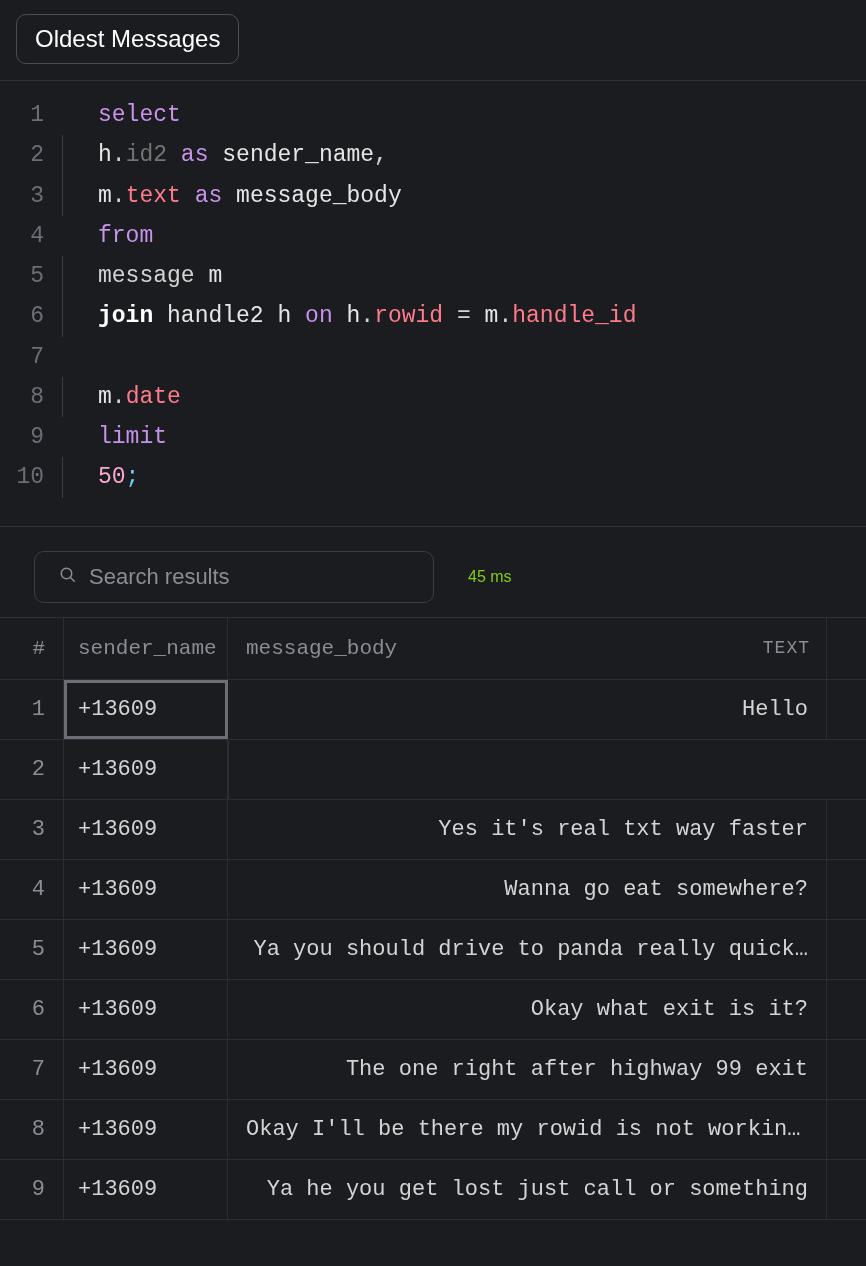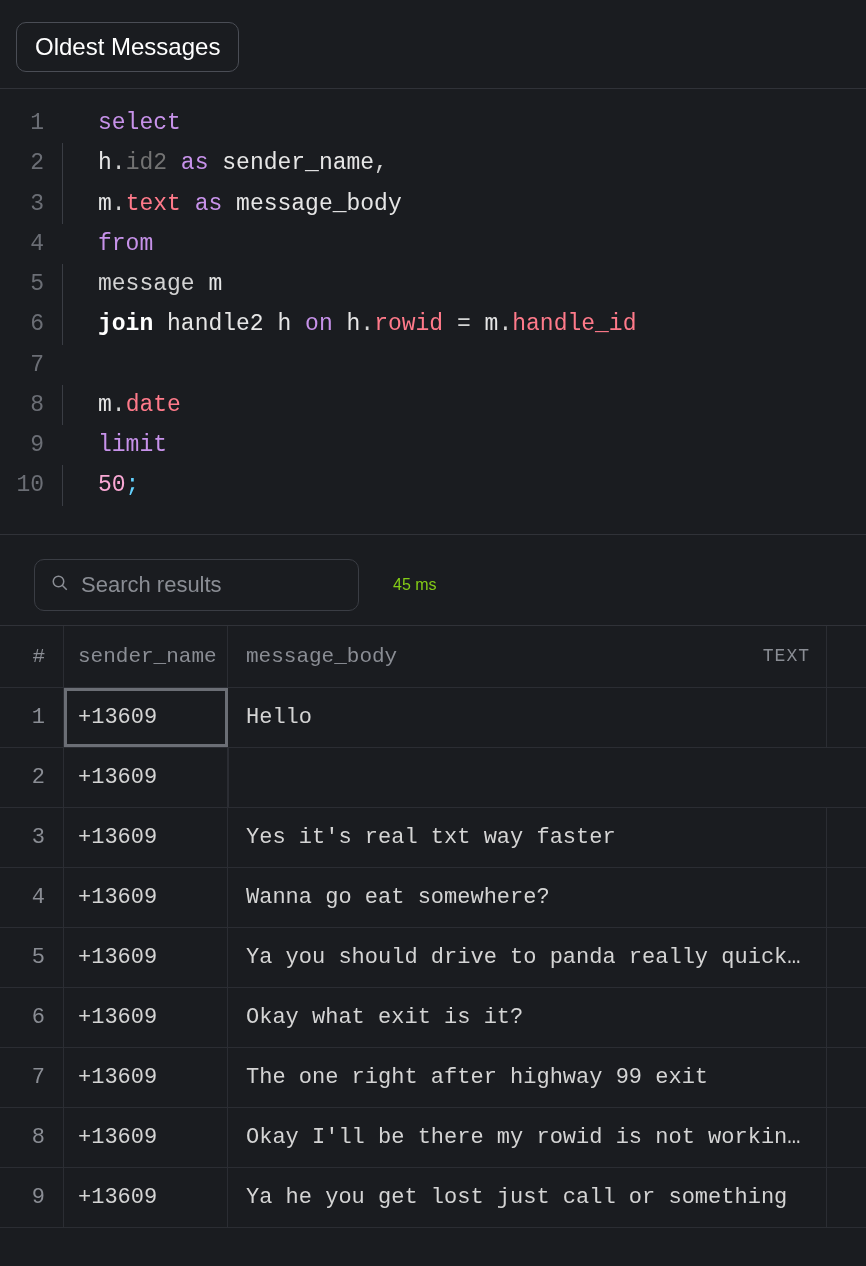--- a/index.html
+++ b/index.html
@@ -7,21 +7,20 @@
     width: 866px;
     height: 1266px;
     background: #1a1c20;
     color: #d4d4d4;
     font-family: -apple-system, BlinkMacSystemFont, "Segoe UI", Helvetica, Arial, sans-serif;
     overflow: hidden;
   }
 
   .header {
     padding: 14px 16px 16px 16px;
-    margin-top: 8px;
   }
   .tab-btn {
     display: inline-block;
     border: 1px solid #4a4d55;
     border-radius: 10px;
     padding: 10px 18px;
     font-size: 24px;
     font-weight: 500;
     color: #ffffff;
     background: transparent;
@@ -67,24 +66,24 @@
 
   .results-bar {
     border-top: 1px solid #303238;
     padding: 24px 24px 14px 34px;
     display: flex;
     align-items: center;
     gap: 34px;
   }
   .search-box {
     flex: 0 0 auto;
-    width: 325px;
+    width: 400px;
     border: 1px solid #3a3d44;
     border-radius: 10px;
-    padding: 12px 16px;
+    padding: 12px 24px;
     display: flex;
     align-items: flex-end;
     gap: 12px;
     color: #8a8d94;
     font-size: 22px;
   }
   .search-box svg { width: 18px; height: 18px; stroke: #8a8d94; fill: none; }
   .timing {
     color: #84cc16;
     font-size: 16px;
@@ -134,20 +133,21 @@
     overflow: hidden;
     white-space: nowrap;
     text-overflow: ellipsis;
     position: relative;
   }
   .col-msg-inner {
     overflow: hidden;
     white-space: nowrap;
     text-overflow: ellipsis;
     width: 100%;
+    text-align: right;
   }
   .type-badge {
     position: absolute;
     right: 16px;
     font-size: 18px;
     letter-spacing: 1px;
     color: #8a8d94;
   }
   .grid-header .col-sender, .grid-header .col-msg { color: #8a8d94; }
   .cell-selected {

